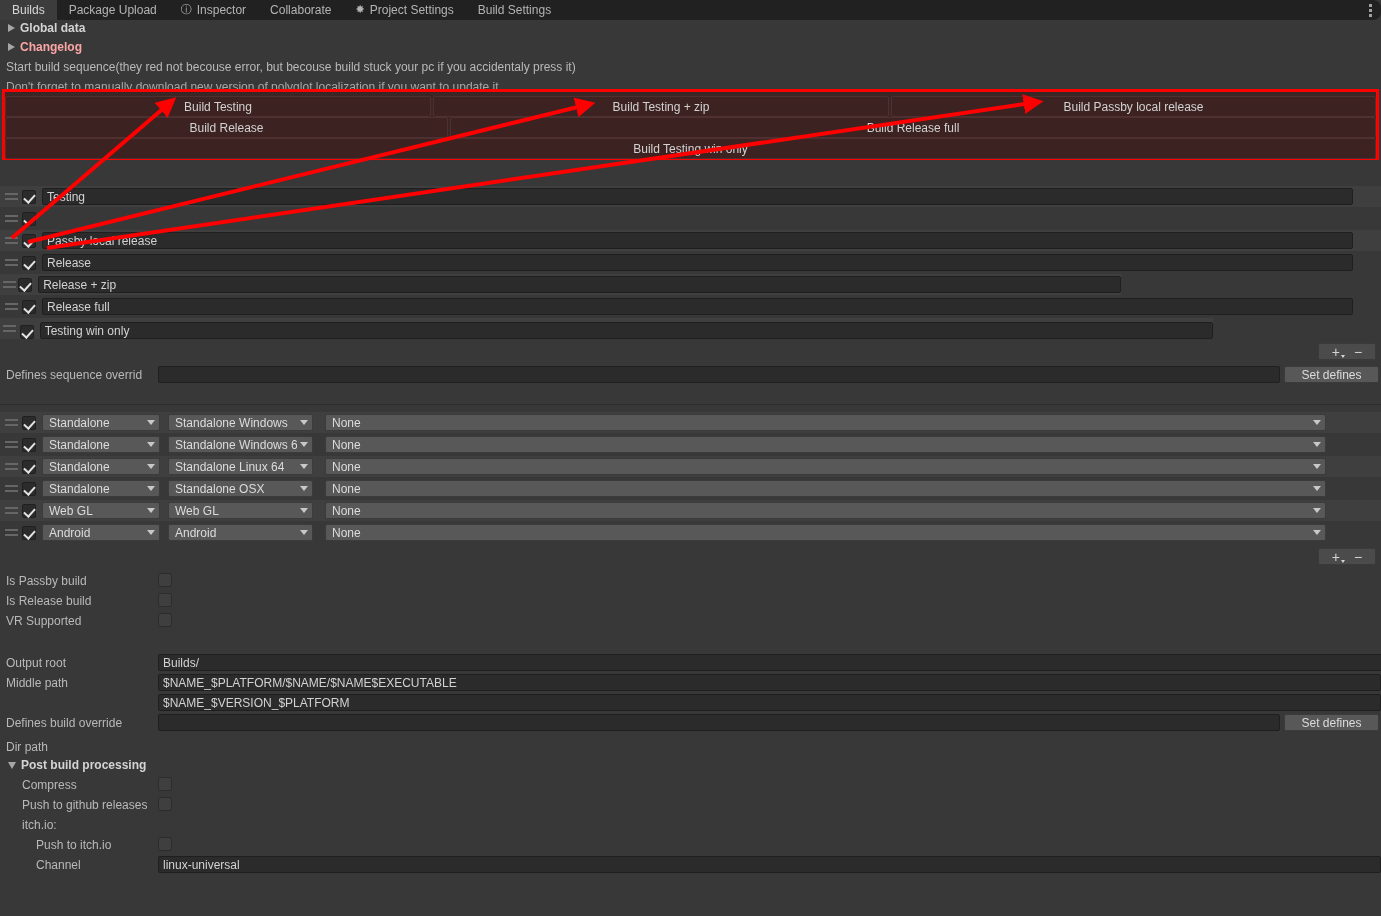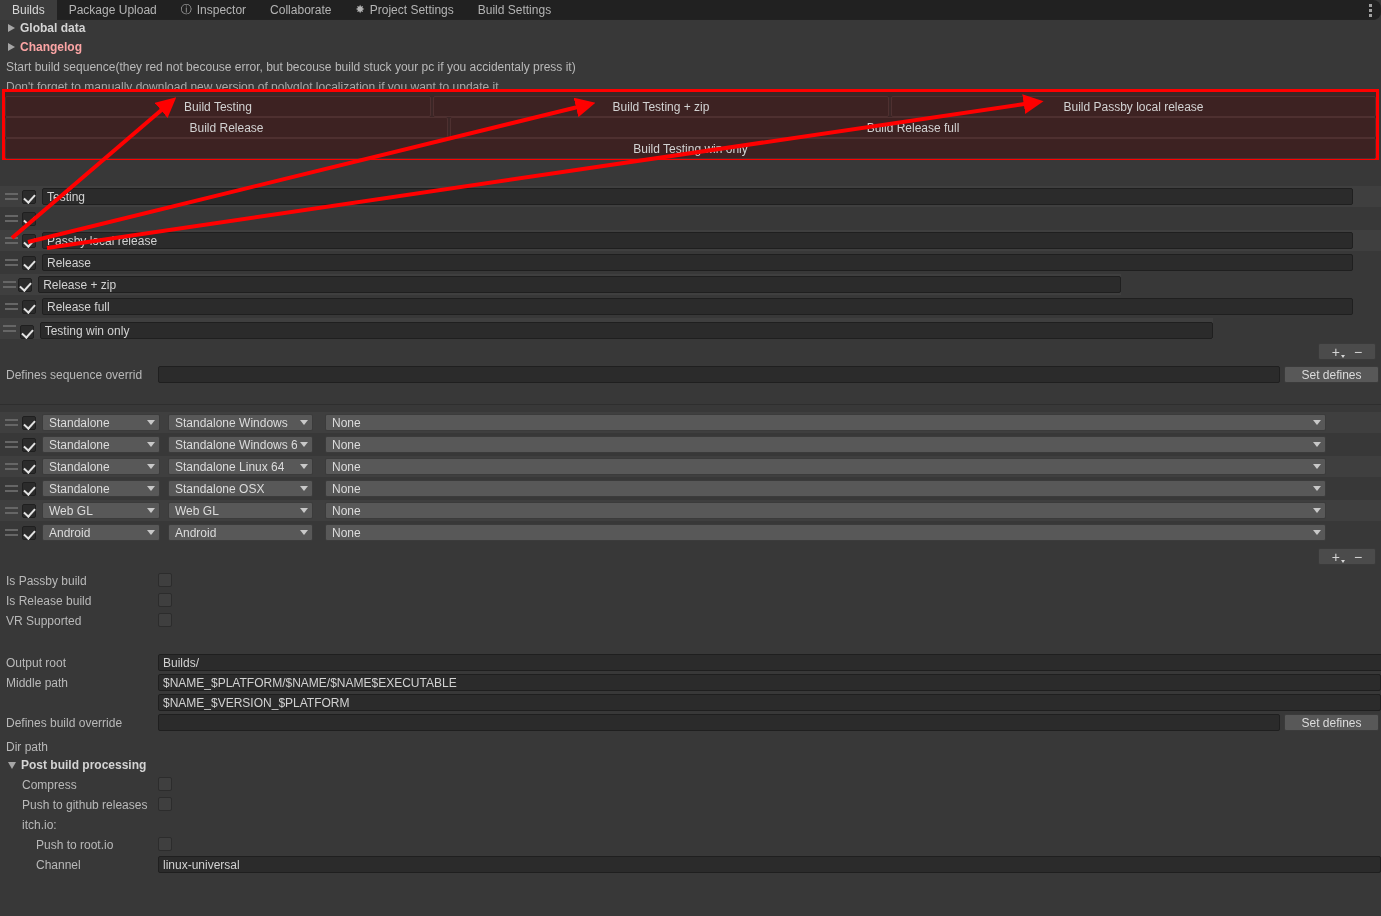--- a/index.html
+++ b/index.html
@@ -403,21 +403,21 @@
   </div>
 
   <div class="lbl" style="left:22px; top:778px;">Compress</div>
   <div class="sq" style="left:158px; top:777px;"></div>
 
   <div class="lbl" style="left:22px; top:798px;">Push to github releases</div>
   <div class="sq" style="left:158px; top:797px;"></div>
 
   <div class="lbl" style="left:22px; top:818px;">itch.io:</div>
 
-  <div class="lbl" style="left:36px; top:838px;">Push to root.io</div>
+  <div class="lbl" style="left:36px; top:838px;">Push to itch.io</div>
   <div class="sq" style="left:158px; top:837px;"></div>
 
   <div class="lbl" style="left:36px; top:858px;">Channel</div>
   <div class="tfield" style="position:absolute; left:158px; top:856px; width:1223px;">linux-universal</div>
 
   <svg id="arrows">
     <defs>
       <marker id="ah" markerWidth="5" markerHeight="5" refX="3.6" refY="2.5" orient="auto">
         <path d="M0,0 L5,2.5 L0,5 z" fill="#ff0000"></path>
       </marker>

